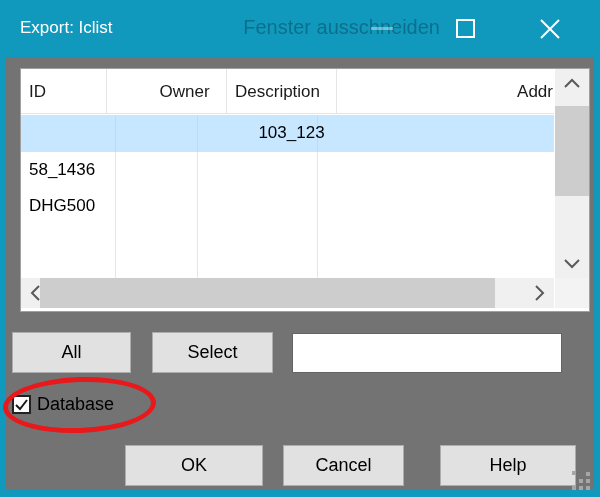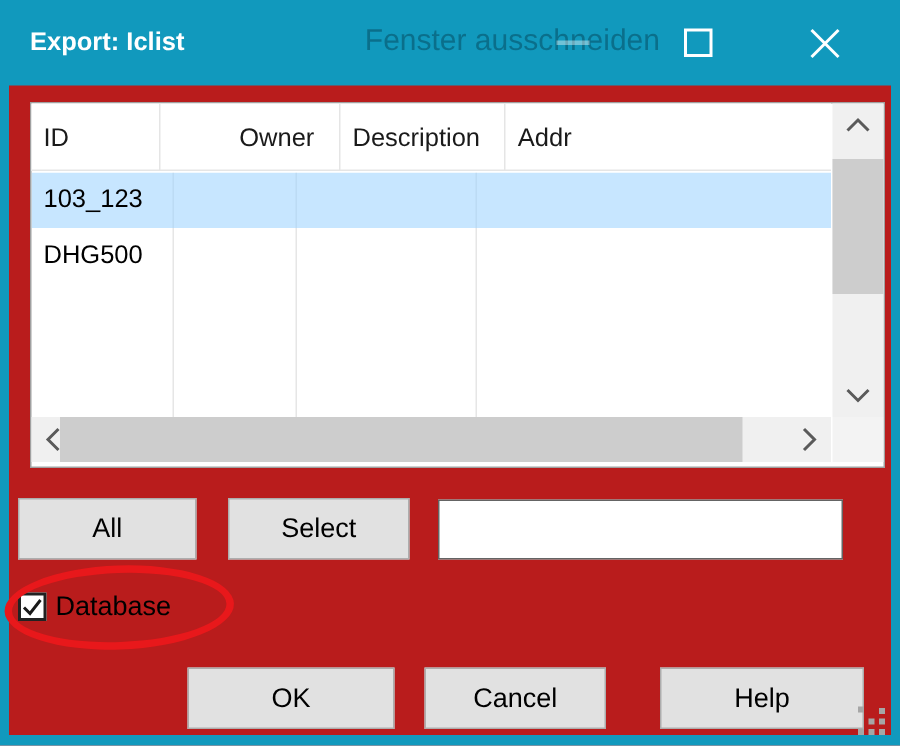--- a/index.html
+++ b/index.html
@@ -1,49 +1,49 @@
 <!DOCTYPE html>
 <html><head>
 <meta charset="utf-8">
 <style>
   * { margin:0; padding:0; box-sizing:border-box; }
   html,body { width:600px; height:497px; font-family:"Liberation Sans", sans-serif; }
   #root { position:relative; width:600px; height:497px; background:var(--accent,#1199bd); overflow:hidden; }
 
   
-  .title-text { position:absolute; left:20px; top:18px; font-size:17px; color:#ffffff;font-weight:bold; }
+  .title-text { position:absolute; left:20px; top:18px; font-size:17px; color:#ffffff; }
   .ghost-text { position:absolute; left:150px; top:16px; width:290px; text-align:right;
                 font-size:20px; color:rgba(0,42,58,0.38); }
   .min-dash { position:absolute; left:371px; top:27px; width:22px; height:3px;
               background:rgba(255,255,255,0.4); }
   .cap-btn { position:absolute; top:0; width:46px; height:57px; display:flex;
              align-items:center; justify-content:center; background:transparent; border:none; cursor:pointer; }
   .btn-max { left:442px; }
   .btn-close { left:527px; }
   .max-glyph { width:19px; height:19px; border:2px solid #ffffff; background:transparent; }
 
   
-  .body { position:absolute; left:6px; top:57px; width:588px; height:433px; background:#b91c1c; }
+  .body { position:absolute; left:6px; top:57px; width:588px; height:433px; background:#737373; }
 
   
   .listbox { position:absolute; left:14px; top:11px; width:570px; height:244px;
              background:#ffffff; border:1px solid #a0a0a0; }
   .lheader { position:absolute; left:0; top:0; height:45px; width:533px; display:flex;
              border-bottom:1px solid #e5e5e5; background:#fff; }
   .hcell { height:45px; line-height:45px; font-size:17px; color:#1a1a1a; padding-left:8px;
            border-right:1px solid #e5e5e5; overflow:hidden; white-space:nowrap; }
   .hc0 { width:94px; } .hc1 { width:82px;margin-left:44px; } .hc2 { width:120px; }
-  .hc3 { width:237px; text-align:left; padding-right:1px; border-right:none; }
+  .hc3 { width:237px; text-align:right; padding-right:1px; border-right:none; }
 
   .rows-area { position:absolute; left:0; top:46px; width:533px; height:163px; overflow:hidden; }
   .vline { position:absolute; top:0; bottom:0; width:1px; background:#e6e6e6; }
   .vl0 { left:94px; } .vl1 { left:176px; } .vl2 { left:296px; }
   .lrow { position:relative; height:36.5px; line-height:36.5px; font-size:17px; color:#000;
           padding-left:8px; white-space:nowrap; }
-  .lrow.selected { background:rgba(153,209,255,0.55); }
+  .lrow.selected { background:rgba(153,209,255,0.55);text-align:center; }
 
   
   .vscroll { position:absolute; right:0; top:0; width:34px; height:209px; background:#f0f0f0; }
   .vthumb { position:absolute; left:0; right:0; top:37px; height:90px; background:#cdcdcd; }
   .sb-arrow { position:absolute; display:flex; align-items:center; justify-content:center; cursor:pointer; }
   .va-up { left:0; right:0; top:0; height:28px; }
   .va-down { left:0; right:0; bottom:0; height:28px; }
   .hscroll { position:absolute; left:0; top:209px; width:533px; height:30px; background:#f0f0f0; }
   .hthumb { position:absolute; left:19px; width:455px; top:0; bottom:0; background:#cdcdcd; }
   .ha-left { left:0; top:0; bottom:0; width:28px; }
@@ -104,20 +104,21 @@
         <div class="hcell hc1">Owner</div>
         <div class="hcell hc2">Description</div>
         <div class="hcell hc3">Addr</div>
       </div>
 
       <div class="rows-area">
         <div class="vline vl0"></div>
         <div class="vline vl1"></div>
         <div class="vline vl2"></div>
         <div class="lrow selected">103_123</div>
+        <div class="lrow">58_1436</div>
         <div class="lrow">DHG500</div>
       </div>
 
       <div class="vscroll">
         <div class="sb-arrow va-up">
           <svg width="18" height="10" viewBox="0 0 18 10">
             <polyline points="2,9 9,2 16,9" fill="none" stroke="#5a5a5a" stroke-width="2"></polyline>
           </svg>
         </div>
         <div class="vthumb"></div>

